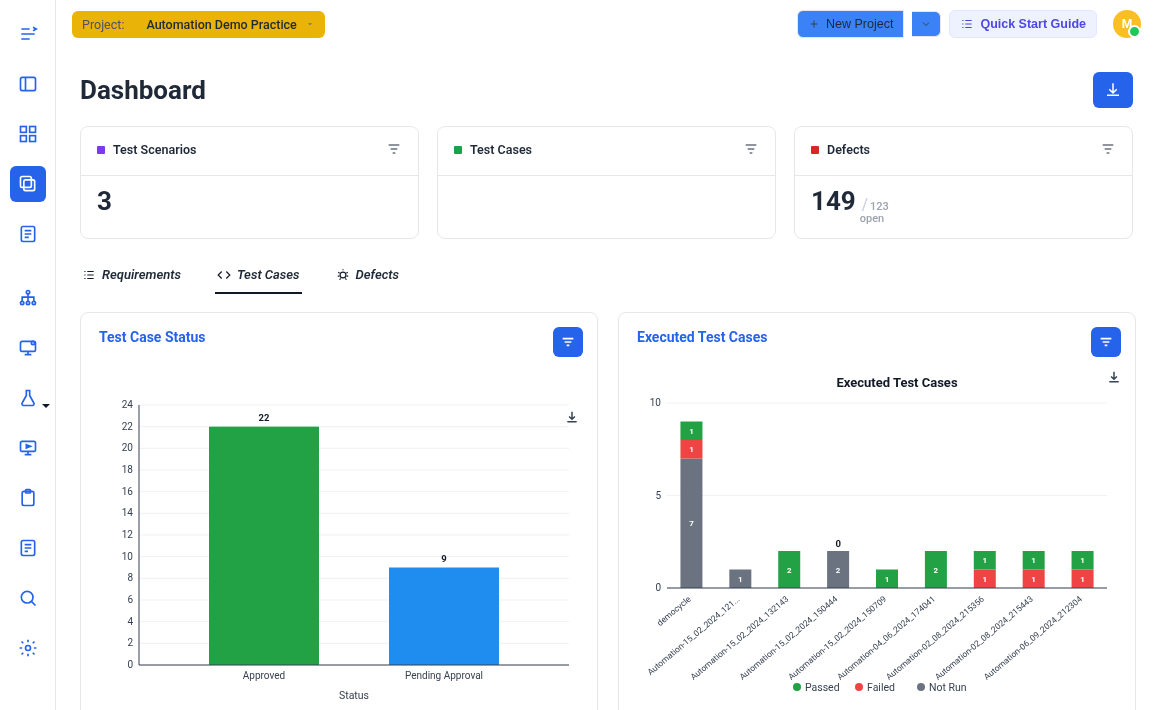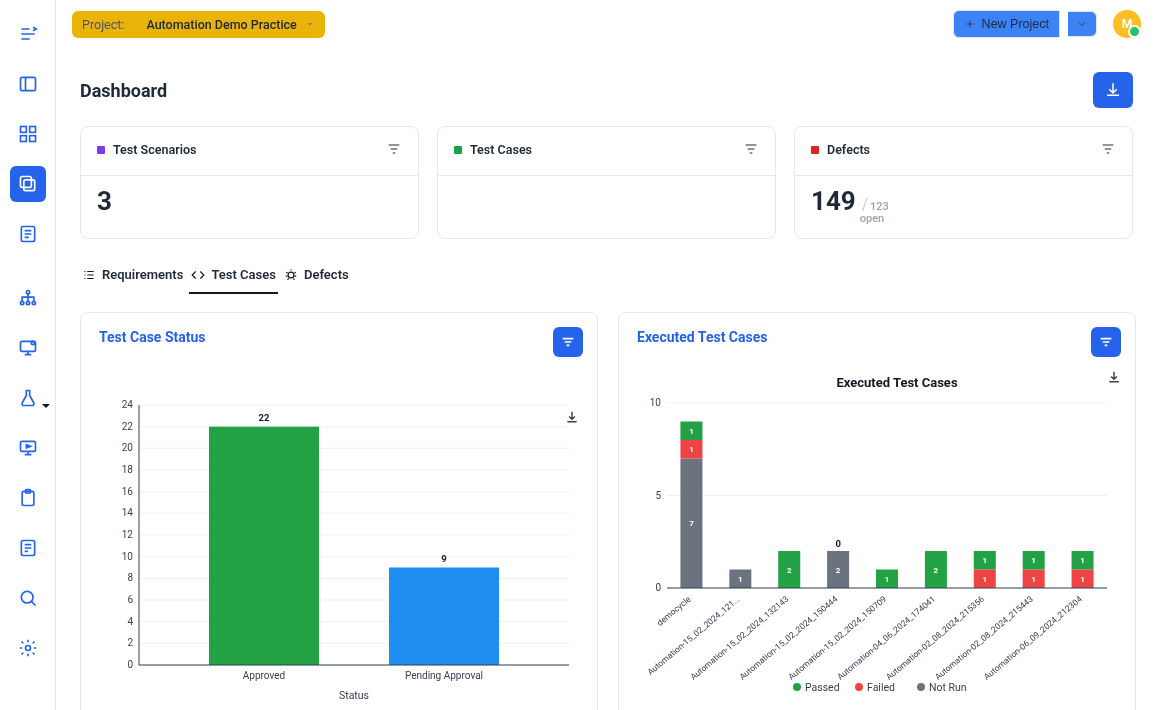--- a/index.html
+++ b/index.html
@@ -15,34 +15,34 @@
 .proj span.val { color:#1f2937; margin: 0 8px 0 22px; font-weight:500;}
 .spacer { flex: 1; }
 .btn { display: inline-flex; align-items: center; gap: 6px; border: 1px solid #e5e7eb; background: #3b82f6; padding: 6px 10px; border-radius: 6px; font-size: 12.5px; cursor: pointer; color: #1f2937; }
 .btn.split { border-left: 0; border-radius: 0 6px 6px 0; padding: 6px 8px; }
 .btn.lead { border-radius: 6px 0 0 6px; }
 .btn.quick { background: #eef2ff; color: #4f46e5; border-color: #e0e7ff; font-weight: 600; }
 .avatar { width: 28px; height: 28px; border-radius: 50%; background: #fbbf24; display: flex; align-items: center; justify-content: center; color: #fff; font-weight: 700; font-size: 12px; position: relative; margin-left: 8px; cursor: pointer; }
 .avatar::after { content: ''; position: absolute; bottom: 0; right: 0; width: 9px; height: 9px; background: #22c55e; border: 2px solid #fff; border-radius: 50%; }
 .content { flex: 1; overflow: auto; padding: 8px 24px 24px; }
 .page-head { display: flex; align-items: center; justify-content: space-between; margin: 16px 0 18px; }
-.page-head h1 { font-size: 18px; font-weight: 700; }
+.page-head h1 { font-size: 26px; font-weight: 700; }
 .dl-btn { background: #2563eb; color: #fff; border: none; width: 40px; height: 36px; border-radius: 6px; display: flex; align-items: center; justify-content: center; cursor: pointer; }
 .cards { display: flex; gap: 18px; margin-bottom: 22px; }
 .card { flex: 1; border: 1px solid #e5e7eb; border-radius: 8px; padding: 14px 16px; position: relative; }
 .card-head { display: flex; align-items: center; justify-content: space-between; font-size: 12.5px; color: #1f2937; margin-bottom: 18px; font-weight: 600;}
 .card-dot { width: 8px; height: 8px; border-radius: 1px; margin-right: 8px; display: inline-block; }
 .purple { background: #7c3aed; }
 .green { background: #16a34a; }
 .red { background: #dc2626; }
 .card-sep { height: 1px; background: #e5e7eb; margin: 8px -16px 10px; }
 .card-val { font-size: 26px; font-weight: 700; display: flex; align-items: baseline; gap: 4px; }
 .card-sub { color: #9ca3af; font-size: 11px; font-weight: 500; white-space: pre-line; line-height: 1; }
 .card-sub .slash { margin: 0 2px; color: #cbd5e1; font-size:16px;}
-.tabs { display: flex; gap: 4px; border-bottom: 0; margin-bottom: 18px; font-size: 13px; }
+.tabs { display: flex; gap: 32px; border-bottom: 0; margin-bottom: 18px; font-size: 13px; font-style: italic; }
 .tab { display: inline-flex; align-items: center; gap: 6px; padding: 6px 2px 10px; color: #1f2937; cursor: pointer; border-bottom: 2px solid transparent; font-weight: 600; }
 .tab.active { border-bottom-color: #111827; }
 .tab svg { width: 14px; height: 14px; }
 .panels { display: flex; gap: 20px; }
 .panel { flex: 1; border: 1px solid #e5e7eb; border-radius: 8px; padding: 16px 18px 20px; background: #fff; position: relative; min-height: 400px; }
 .panel-title { color: #2563eb; font-size: 14px; font-weight: 700; }
 .panel-filter { position: absolute; right: 14px; top: 14px; width: 30px; height: 30px; background: #2563eb; border-radius: 6px; display: flex; align-items: center; justify-content: center; color: #fff; cursor: pointer; }
 .panel-dl { position: absolute; right: 18px; top: 96px; cursor: pointer; color: #374151; }
 .right .panel-dl { top: 56px; right: 14px; }
 .axis-label { font-size: 10.5px; fill: #374151; }
@@ -159,20 +159,26 @@
       <button class="btn lead">
         <svg width="12" height="12" viewBox="0 0 24 24" stroke="#374151" stroke-width="2">
             <path d="M12 5v14M5 12h14"></path>
           </svg>
         <span>New Project</span>
       </button>
       <button class="btn split">
         <svg width="12" height="12" viewBox="0 0 24 24" stroke="#374151" stroke-width="2" fill="none">
             <path d="M6 9l6 6 6-6"></path>
           </svg>
+      </button>
+      <button class="btn quick">
+        <svg width="14" height="14" viewBox="0 0 24 24" stroke="currentColor" stroke-width="2" fill="none">
+            <path d="M4 6h2M4 12h2M4 18h2M9 6h11M9 12h11M9 18h11"></path>
+          </svg>
+        <span>Quick Start Guide</span>
       </button>
       <div class="avatar">
           <span>M</span>
         </div>
     </div>
 
     <div class="content">
       <div class="page-head">
         <h1>Dashboard</h1>
         <button class="dl-btn">

